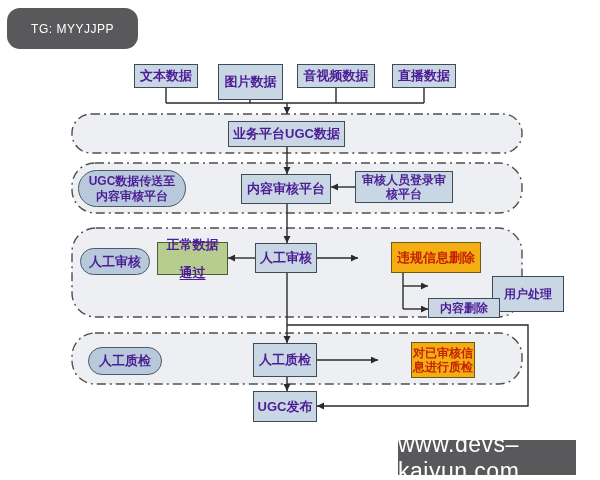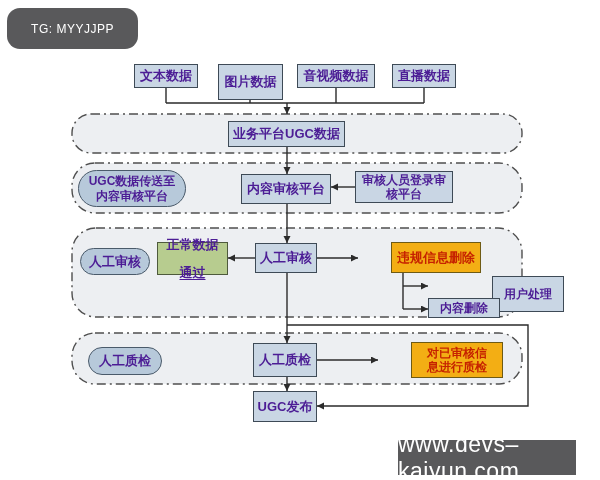--- a/index.html
+++ b/index.html
@@ -86,18 +86,18 @@
     <span>正常数据</span>
     <span class="u">通过</span>
   </div>
   <div class="node" style="left:255px;top:243px;width:62px;height:30px;">人工审核</div>
   <div class="node orange" style="left:358px;top:242px;width:90px;height:31px;">违规信息删除</div>
   <div class="node small" style="left:452px;top:276px;width:72px;height:36px;margin-left:40px;">用户处理</div>
   <div class="node small" style="left:428px;top:298px;width:72px;height:20px;">内容删除</div>
 
   <div class="node stadium" style="left:88px;top:347px;width:74px;height:28px;">人工质检</div>
   <div class="node" style="left:253px;top:343px;width:64px;height:34px;">人工质检</div>
-  <div class="node orange small" style="left:378px;top:342px;width:92px;height:36px;">对已审核信
+  <div class="node orange small" style="left:378px;top:342px;width:64px;height:36px;">对已审核信
 息进行质检</div>
 
   <div class="node" style="left:253px;top:391px;width:64px;height:31px;">UGC发布</div>
 
 </div>
 
 </body></html>

